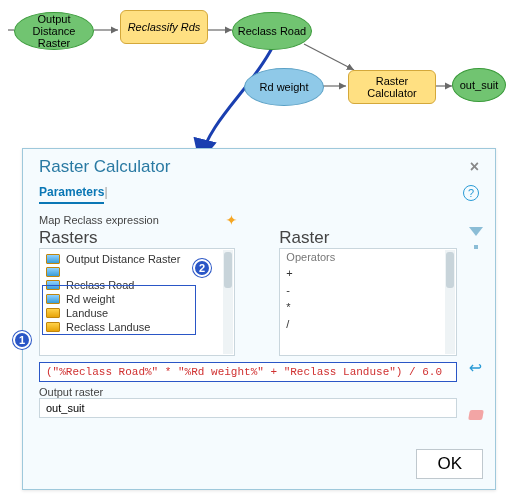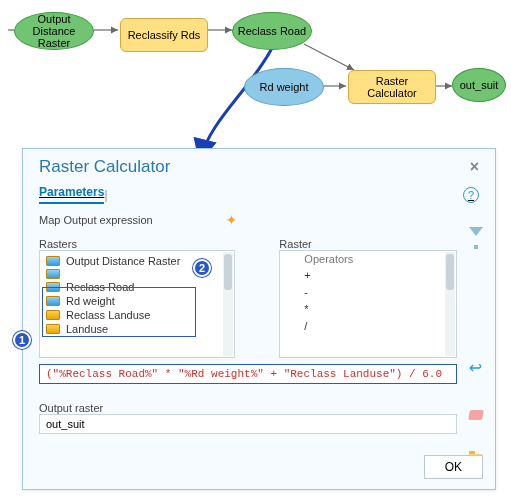--- a/index.html
+++ b/index.html
@@ -13,56 +13,56 @@
   .green { background: #71c471; border: 1px solid #3a9a3a; }
   .yellow { background: #ffe082; border: 1px solid #d4a83a; }
   .blue { background: #8fc9e8; border: 1px solid #5aa0c5; }
 
   svg.flow-svg { position: absolute; top: 0; left: 0; width: 511px; height: 170px; pointer-events: none; }
 
   
   .dialog { position: absolute; left: 22px; top: 148px; width: 474px; height: 342px; border: 1px solid #9ec8db; background: #f5fbfe; box-shadow: 0 1px 3px rgba(0,0,0,0.1); }
   .dialog-head { padding: 8px 12px 4px 16px; display: flex; align-items: center; justify-content: space-between; }
   .dialog-title { color: #2a7aa3; font-size: 17px; font-weight: 400; }
-  .tabbar { padding: 4px 16px 0 16px; display: flex; gap: 0; font-size: 12px; align-items: center; text-decoration: underline; }
+  .tabbar { padding: 4px 16px 0 16px; display: flex; gap: 0; font-size: 12px; align-items: flex-start; }
   .tab-active { color: #0a77b5; font-weight: 600; border-bottom: 2px solid #0a77b5; padding-bottom: 3px; }
   .tab-sep { color: #999; }
   .tab { color: #777; cursor: pointer; padding-bottom: 3px; }
   .help { margin-left: auto; color: #2a9bd6; border: 1px solid #2a9bd6; border-radius: 50%; width: 16px; height: 16px; text-align: center; font-size: 11px; line-height: 14px; }
 
   .body { padding: 6px 38px 8px 16px; position: relative; }
   .label { color: #444; font-size: 11px; margin-top: 4px; }
-  .sublabel { color: #444; font-size: 11px; margin-top: 10px; }
+  .sublabel { color: #444; font-size: 17px; margin-top: 0; }
 
   .cols { display: flex; gap: 44px; margin-top: 2px; }
   .col { flex: 1; position: relative; }
   .listbox { background: #fff; border: 1px solid #c9d6dd; height: 108px; overflow: hidden; position: relative; }
   .listbox .inner { padding: 3px 0; }
   .listitem { display: flex; align-items: center; gap: 6px; padding: 1px 6px; font-size: 11px; color: #333; }
   .ricon { width: 14px; height: 10px; background: linear-gradient(#ffd24a,#e8a40a); border: 0.5px solid #c1850b; border-radius: 1px; position: relative; }
   .ricon.blueish::after { content:""; position:absolute; inset: 0; background: linear-gradient(#8fd1ff,#3a9cd6); }
   .scrollbar { position: absolute; right: 1px; top: 1px; bottom: 1px; width: 10px; background: #eef3f5; }
   .scrollbar::after { content:""; position:absolute; top: 2px; left: 1px; width: 8px; height: 36px; background: #c8d4da; border-radius: 3px; }
   .addicon { position: absolute; right: -2px; top: -16px; font-size: 14px; color: #f5a623; }
 
-  .toolsbox .inner { padding: 2px 0; margin-left: 18px; }
+  .toolsbox .inner { padding: 2px 0; }
   .opitem { padding: 0 6px; font-size: 11px; color: #333; line-height: 17px; }
   .ophdr { color: #777; font-size: 11px; padding: 0 6px 2px; }
 
   .selection-box { position: absolute; border: 1.5px solid #2a56c6; pointer-events: none; }
 
   .expression { margin-top: 6px; }
   .exprinput { background: #fff; border: 1px solid #c9d6dd; padding: 3px 6px; font-family: "Consolas","Courier New",monospace; font-size: 11px; color: #333; white-space: nowrap; overflow: hidden; }
   .expr-red { color: #d03030; }
   .exprbox-hl { border: 1.5px solid #2a56c6; }
 
-  .outlabel { margin-top: 18px; }
+  .outlabel { margin-top: 4px; }
   .outinput { background: #fff; border: 1px solid #c9d6dd; padding: 3px 6px; font-size: 11px; }
 
-  .okbtn { position: absolute; right: 12px; bottom: 10px; background: #fff; border: 1px solid #bfc8ce; padding: 4px 20px; font-size: 12px; cursor: pointer; }
+  .okbtn { position: absolute; right: 12px; bottom: 10px; background: #fff; border: 1px solid #bfc8ce; padding: 4px 20px; font-size: 17px; cursor: pointer; }
 
   .right-rail { position: absolute; right: 12px; top: 78px; display: flex; flex-direction: column; gap: 34px; align-items: center; }
   .funnel { width: 0; height: 0; border-left: 7px solid transparent; border-right: 7px solid transparent; border-top: 9px solid #8bbdd6; position: relative; }
   .funnel::after { content:""; position:absolute; top:9px; left:-2px; width:4px; height:4px; background:#8bbdd6; }
   .wrap-icon { color:#2a9bd6; font-size:16px; line-height:1; }
   .erase { width: 14px; height: 10px; background: #f3a5a5; border-radius: 2px; transform: skewX(-10deg); }
   .folder { width: 15px; height: 11px; background: linear-gradient(#ffd877,#f4b733); border-radius: 2px; position: relative; }
   .folder::before { content:""; position:absolute; top:-3px; left:1px; width:6px; height:3px; background:#f4b733; border-radius: 1px 1px 0 0; }
 
   .callout { position: absolute; width: 18px; height: 18px; border-radius: 50%; background: #2a56c6; color: #fff; font-size: 11px; font-weight: bold; display:flex; align-items:center; justify-content:center; border: 2px solid #fff; box-shadow: 0 0 0 1px #2a56c6; }
@@ -87,21 +87,21 @@
     <line x1="304" y1="44" x2="354" y2="70" stroke="#6a6a6a" stroke-width="1.2" marker-end="url(#ah)"></line>
     <line x1="318" y1="86" x2="346" y2="86" stroke="#6a6a6a" stroke-width="1.2" marker-end="url(#ah)"></line>
     <line x1="436" y1="86" x2="452" y2="86" stroke="#6a6a6a" stroke-width="1.2" marker-end="url(#ah)"></line>
     <line x1="14" y1="30" x2="8" y2="30" stroke="#6a6a6a" stroke-width="1.2"></line>
     <path d="M272,48 C250,90 210,120 200,160" stroke="#1a3fb0" stroke-width="3" fill="none" marker-end="url(#ahb)"></path>
   </svg>
 
   <div class="node oval green" style="left:14px; top:12px;">
       <span>Output Distance Raster</span>
     </div>
-  <div class="node rect yellow" style="left:120px; top:18px;">
+  <div class="node rect yellow" style="left:120px; top:10px;font-style:italic;">
       <span>Reclassify Rds</span>
     </div>
   <div class="node oval green" style="left:232px; top:12px;">
       <span>Reclass Road</span>
     </div>
   <div class="node oval blue" style="left:244px; top:68px;">
       <span>Rd weight</span>
     </div>
   <div class="node rect yellow" style="left:348px; top:70px;">
       <span>Raster Calculator</span>
@@ -116,21 +116,21 @@
     <div class="dialog-title">Raster Calculator</div>
     <div class="close-x">×</div>
   </div>
   <div class="tabbar">
     <span class="tab-active">Parameters</span>
     <span class="tab-sep">|</span>
     <span class="help">?</span>
   </div>
 
   <div class="body">
-    <div class="label">Map Output expression</div>
+    <div class="label">Map Reclass expression</div>
 
     <div class="cols">
       <div class="col" style="flex:1.05">
         <div class="sublabel">Rasters</div>
         <span class="addicon">✦</span>
         <div class="listbox">
           <div class="inner">
             <div class="listitem">
                 <span class="ricon blueish"></span>
                 <span>Output Distance Raster</span>
@@ -141,25 +141,25 @@
             <div class="listitem">
                 <span class="ricon blueish"></span>
                 <span>Reclass Road</span>
               </div>
             <div class="listitem">
                 <span class="ricon blueish"></span>
                 <span>Rd weight</span>
               </div>
             <div class="listitem">
                 <span class="ricon"></span>
+                <span>Landuse</span>
+              </div>
+            <div class="listitem">
+                <span class="ricon"></span>
                 <span>Reclass Landuse</span>
-              </div>
-            <div class="listitem">
-                <span class="ricon"></span>
-                <span>Landuse</span>
               </div>
           </div>
           <div class="scrollbar"></div>
           <div class="selection-box" style="left:2px; top:36px; width:154px; height:50px;"></div>
         </div>
       </div>
       <div class="col" style="flex:0.95">
         <div class="sublabel">Raster</div>
         <div class="listbox toolsbox">
           <div class="inner">

